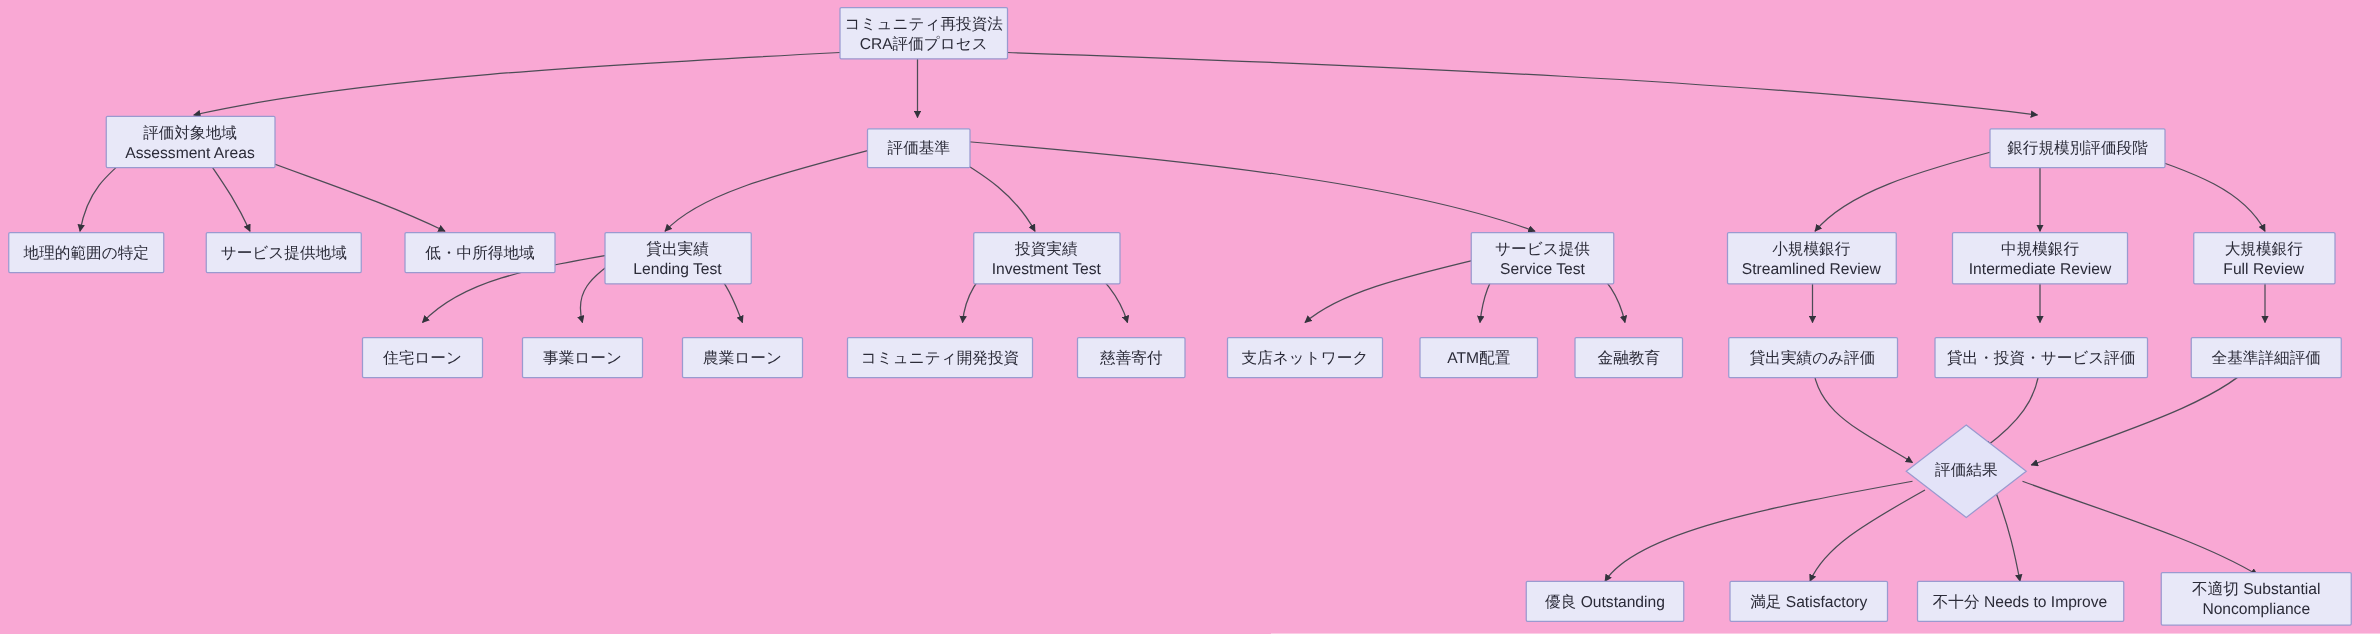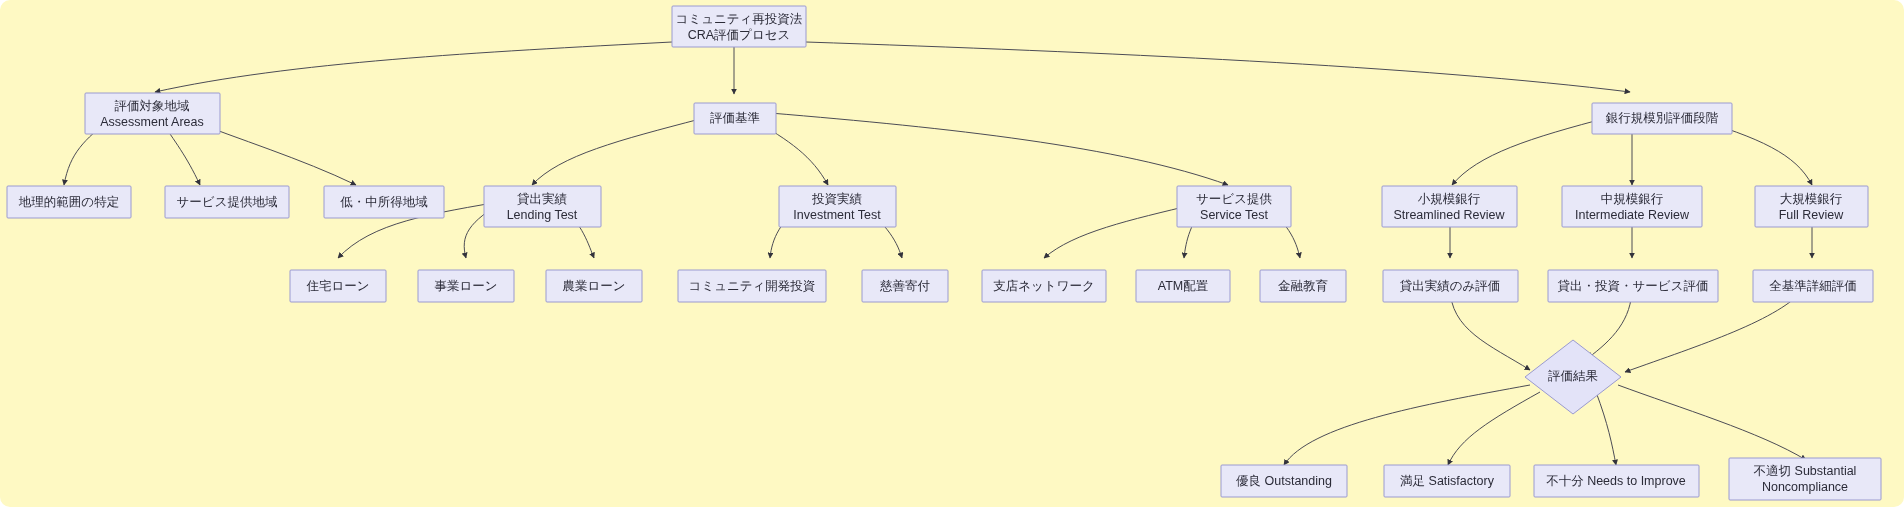--- a/index.html
+++ b/index.html
@@ -11,22 +11,21 @@
   body {
     font-family: "Liberation Sans", "DejaVu Sans", sans-serif;
     width: 1904px;
     height: 507px;
     overflow: hidden;
   }
   #diagram-root {
     position: relative;
     width: 1904px;
     height: 507px;
-    background: #fef9c3;
-    border-radius: 10px;
+    background: #f9a8d4;
   }
   svg#flow {
     display: block;
     width: 1904px;
     height: 507px;
   }
   .node-box {
     fill: #e8e8f8;
     stroke: #9a9ad0;
     stroke-width: 1;

